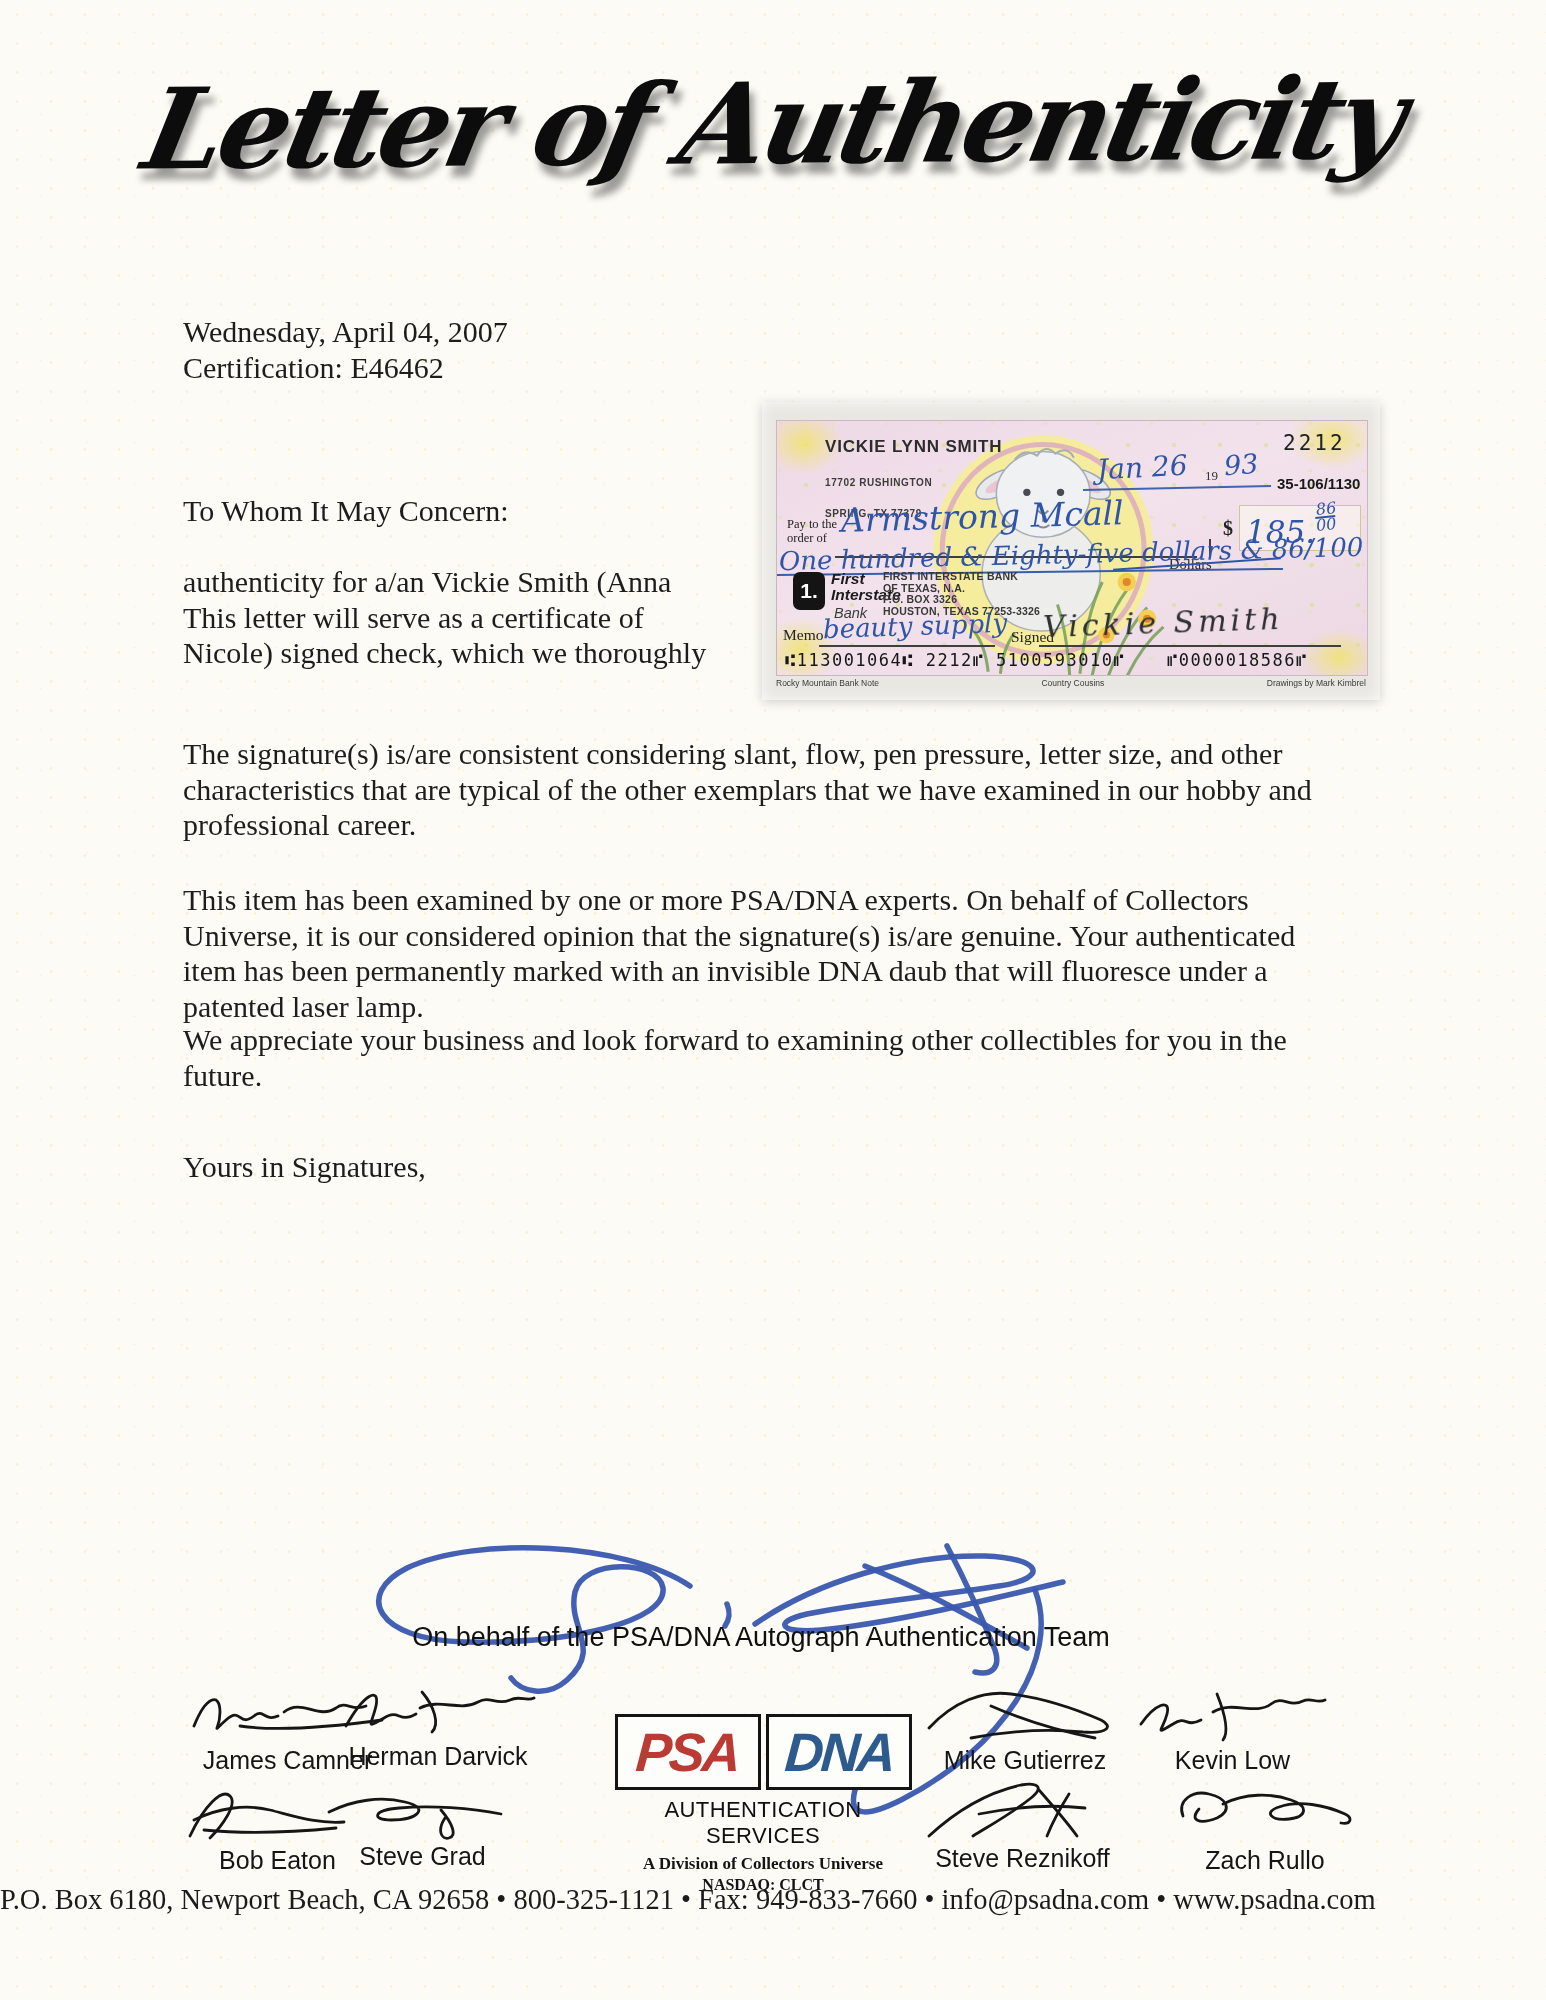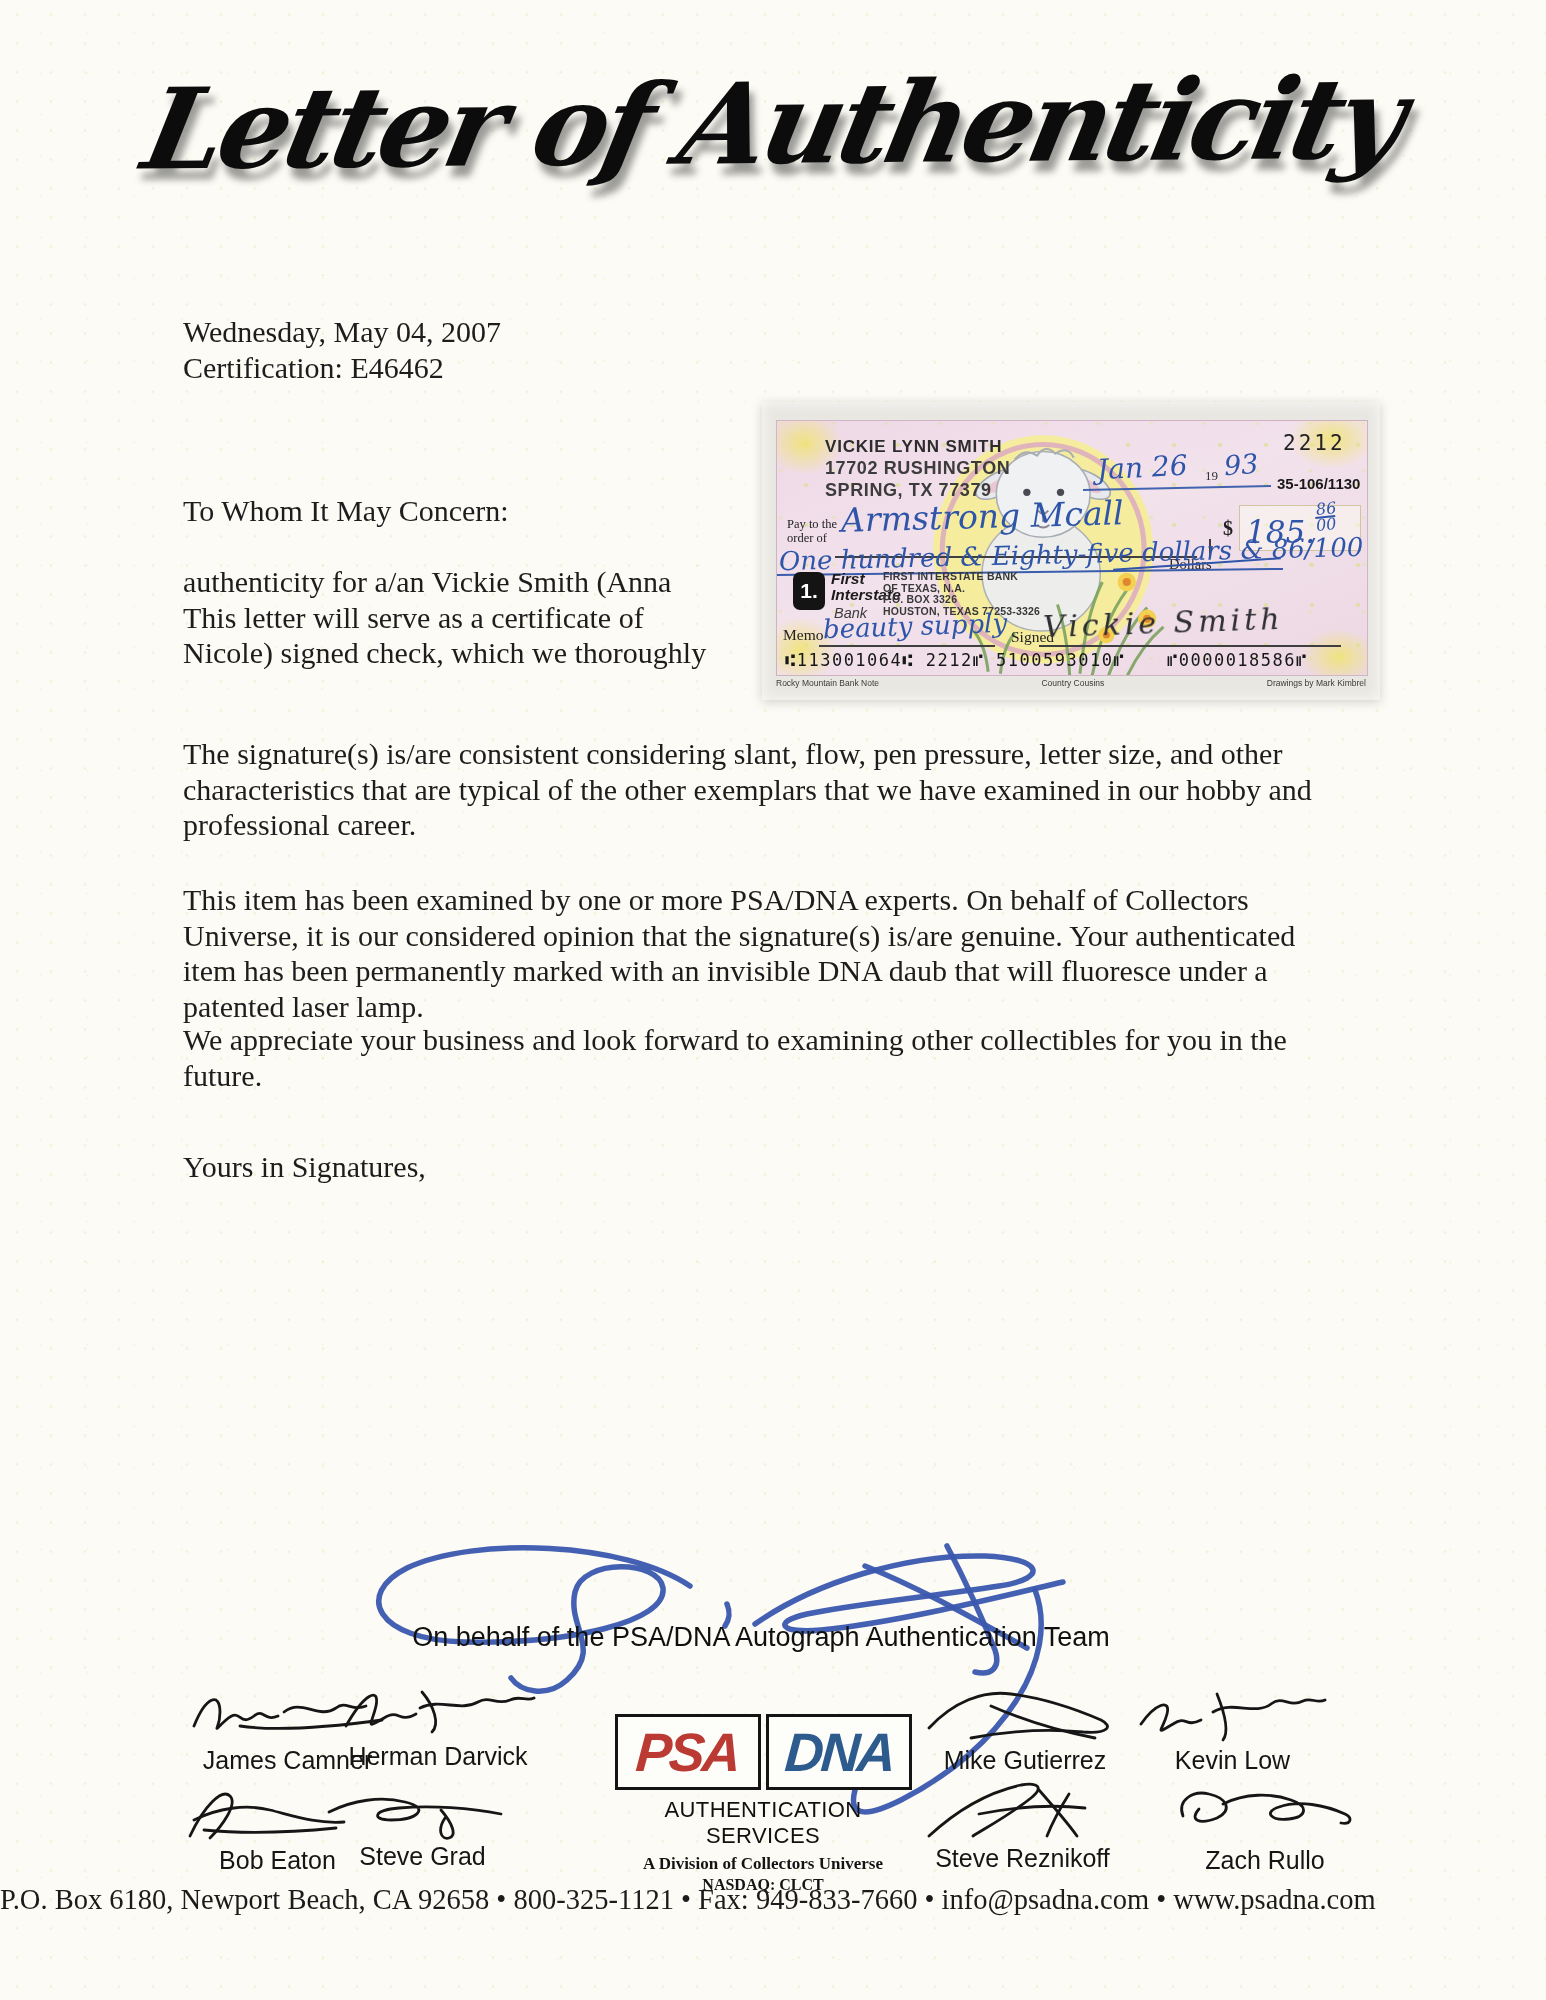--- a/index.html
+++ b/index.html
@@ -46,21 +46,21 @@
   }
   .blob{position:absolute;border-radius:50%;
     background:radial-gradient(closest-side, rgba(240,228,110,0.85), rgba(240,228,110,0));}
   .blob.b1{left:-12px;top:-10px;width:78px;height:64px;}
   .blob.b2{left:512px;top:-12px;width:86px;height:60px;}
   .blob.b3{left:-14px;top:196px;width:74px;height:66px;}
   .blob.b4{left:524px;top:208px;width:76px;height:56px;}
   .lamb{position:absolute;left:150px;top:8px;width:265px;height:250px;}
   .payer{position:absolute;left:48px;top:16px;color:#2c2c2c;}
   .payer-name{font-weight:700;font-size:17px;letter-spacing:0.8px;}
-  .payer-a{font-weight:700;font-size:18px;letter-spacing:0.6px;color:#3c3c3c;margin-top:1px;}
+  .payer-a{font-weight:700;font-size:10px;letter-spacing:0.6px;color:#3c3c3c;margin-top:20px;}
   .check-no{position:absolute;left:506px;top:10px;font-family:"DejaVu Sans Mono",monospace;
     font-size:21px;letter-spacing:3px;color:#222;}
   .hand{font-family:"DejaVu Serif",serif;font-style:italic;color:var(--check-ink,#2f55a9);}
   .date-hand{position:absolute;left:320px;top:30px;font-size:28px;transform:rotate(-3deg);}
   .printed19{position:absolute;left:428px;top:47px;font-family:"Liberation Serif",serif;
     font-style:normal;font-size:13px;color:#333;}
   .date-year{position:absolute;left:447px;top:28px;font-size:27px;transform:rotate(-4deg);}
   .date-line{position:absolute;left:306px;top:66px;width:188px;height:2.2px;
     background:var(--check-ink,#2f55a9);transform:rotate(-1.2deg);opacity:0.9;}
   .fraction{position:absolute;left:500px;top:54px;font-weight:700;font-size:15px;color:#191919;}
@@ -139,21 +139,21 @@
 </head>
 <body>
 
 <div class="page">
 
   <h1 class="title">
     <span class="title-inner">Letter of Authenticity</span>
   </h1>
 
   <div class="dateblock">
-    <div>Wednesday, May 04, 2007</div>
+    <div>Wednesday, April 04, 2007</div>
     <div>Certification: E46462</div>
   </div>
 
   <div class="check-scan">
     <div class="check">
       <div class="blob b1"></div>
       <div class="blob b2"></div>
       <div class="blob b3"></div>
       <div class="blob b4"></div>
 

